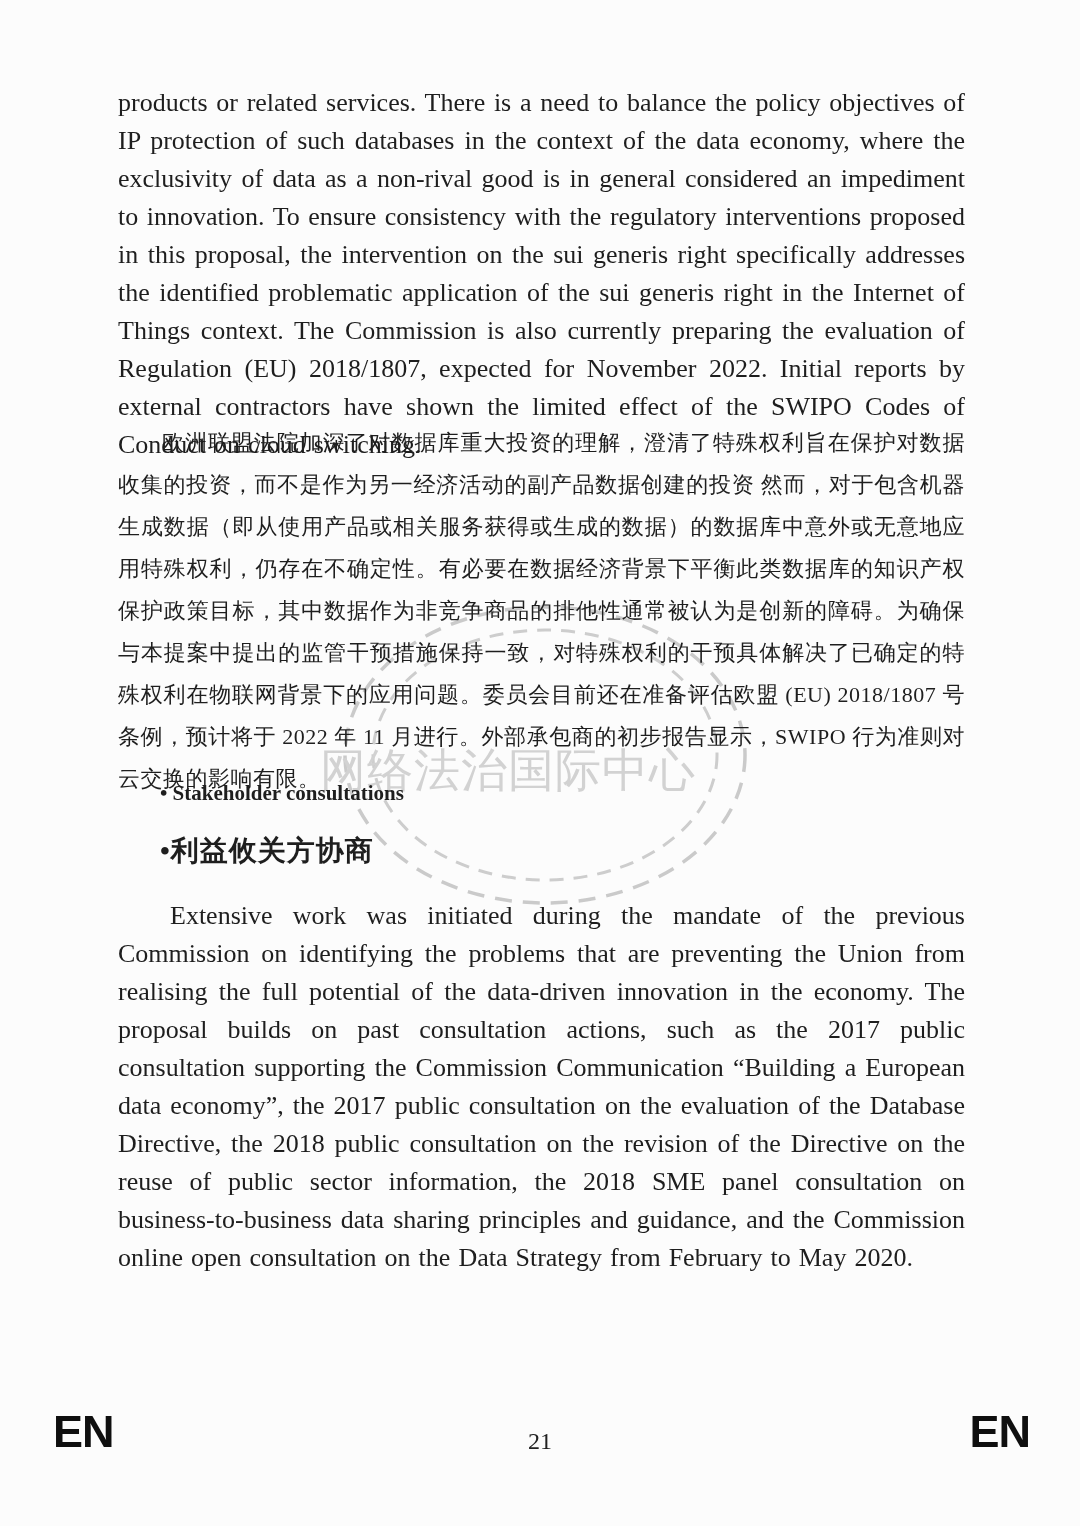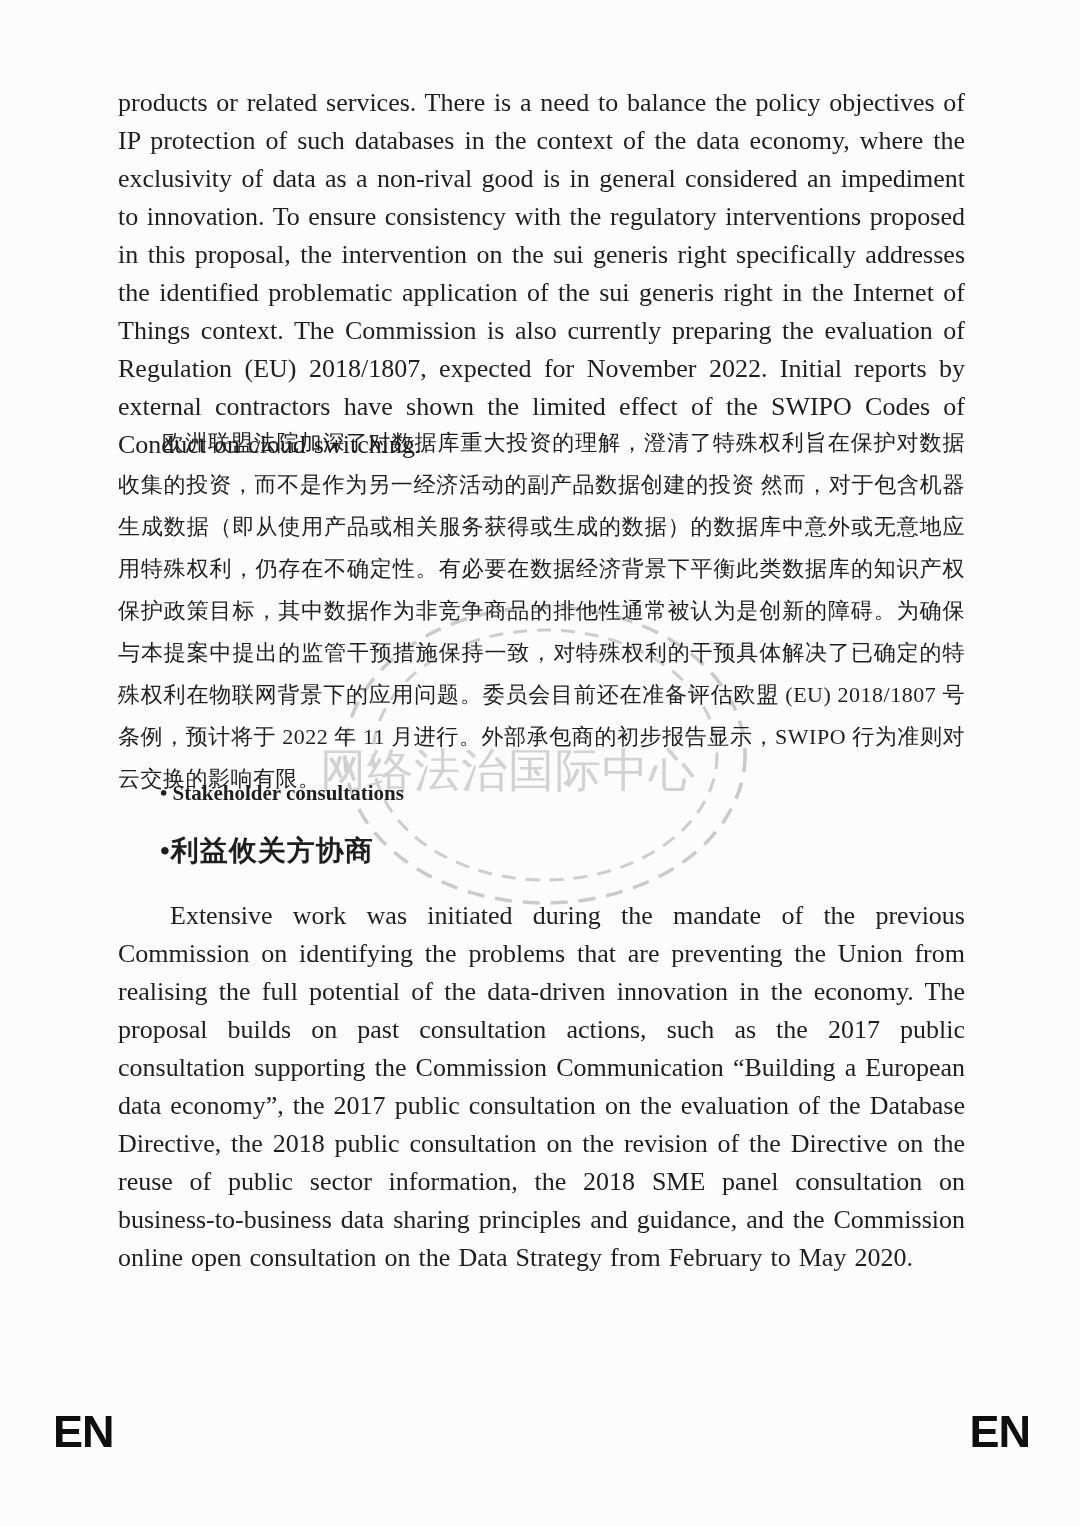--- a/index.html
+++ b/index.html
@@ -102,16 +102,17 @@
 
   <h3 class="block h-en">• Stakeholder consultations</h3>
 
   <h3 class="block h-zh">•利益攸关方协商</h3>
 
   <p class="block para-en indent p-en-2">Extensive work was initiated during the mandate of the previous Commission on identifying the problems that are preventing the Union from realising the full potential of the data-driven innovation in the economy. The proposal builds on past consultation actions, such as the 2017 public consultation supporting the Commission Communication “Building a European data economy”, the 2017 public consultation on the evaluation of the Database Directive, the 2018 public consultation on the revision of the Directive on the reuse of public sector information, the 2018 SME panel consultation on business-to-business data sharing principles and guidance, and the Commission online open consultation on the Data Strategy from February to May 2020.</p>
 
 
   <div class="footer-lang left">EN</div>
 
+  <div class="page-num">21</div>
 
   <div class="footer-lang right">EN</div>
 
 </div>
 
 </body></html>

